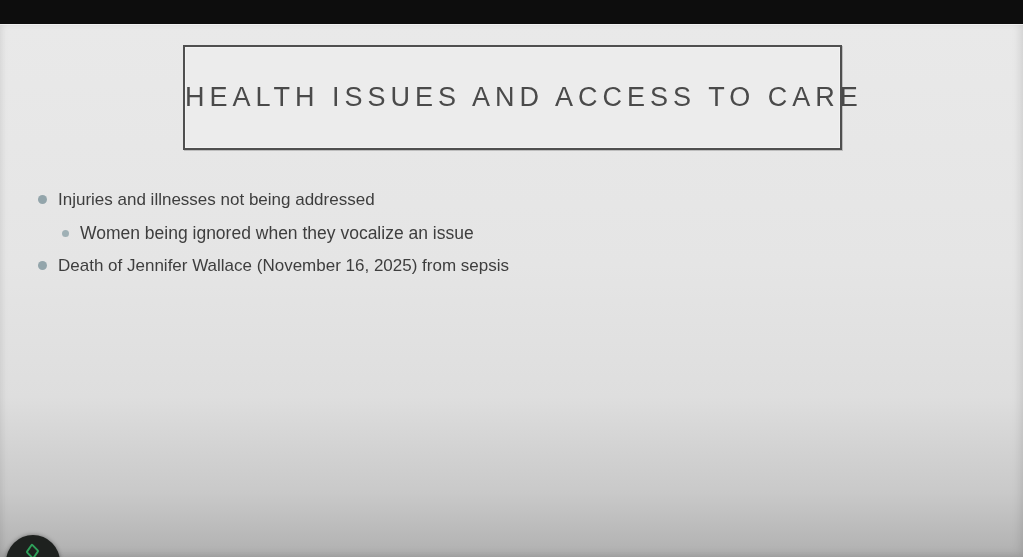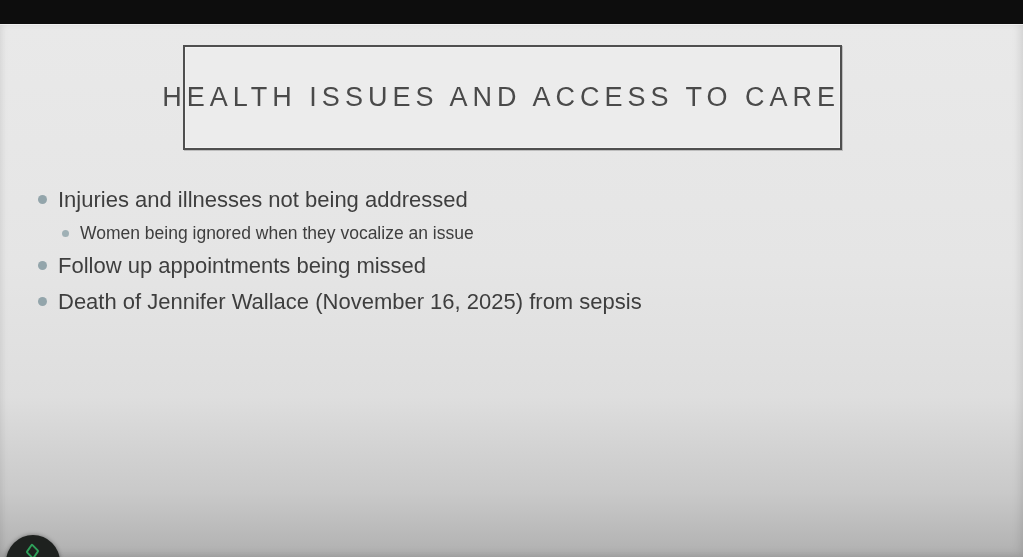--- a/index.html
+++ b/index.html
@@ -37,21 +37,21 @@
     position: absolute;
     left: 183px;
     top: 21px;
     width: 655px;
     height: 101px;
     background: #ececec;
     border: 2px solid #4f4f4f;
     box-shadow: 1px 1px 0 rgba(0,0,0,0.18), inset 0 0 0 1px rgba(255,255,255,0.35);
     display: flex;
     align-items: center;
-    justify-content: flex-end;
+    justify-content: flex-start;
   }
   .title-text {
     margin: 0;
     font-size: 27px;
     font-weight: 400;
     letter-spacing: 5px;
     color: #4a4a4a;
     white-space: nowrap;
   }
   .bullets {
@@ -61,21 +61,21 @@
     right: 18px;
     margin: 0;
     padding: 0;
     list-style: none;
     color: #3e3e3e;
   }
   .bullets li {
     position: relative;
   }
   .bullets li.l1 {
-    font-size: 22px;
+    font-size: 17px;
     line-height: 25px;
     padding-left: 22px;
     margin-bottom: 11px;
   }
   .bullets li.l2 {
     font-size: 17.5px;
     line-height: 21px;
     margin-left: 24px;
     padding-left: 20px;
     margin-bottom: 9px;
@@ -135,24 +135,20 @@
       <li class="l1">
         <span class="dot"></span>
         <span class="bullet-text">Injuries and illnesses not being addressed</span>
       </li>
       <li class="l2">
         <span class="dot"></span>
         <span class="bullet-text">Women being ignored when they vocalize an issue</span>
       </li>
       <li class="l1">
         <span class="dot"></span>
-        <span class="bullet-text">Follow up appointments being missed</span>
-      </li>
-      <li class="l1">
-        <span class="dot"></span>
         <span class="bullet-text">Death of Jennifer Wallace (November 16, 2025) from sepsis</span>
       </li>
     </ul>
 
   </div>
 
   <div class="corner-badge">
     <span class="glyph"></span>
   </div>
 

